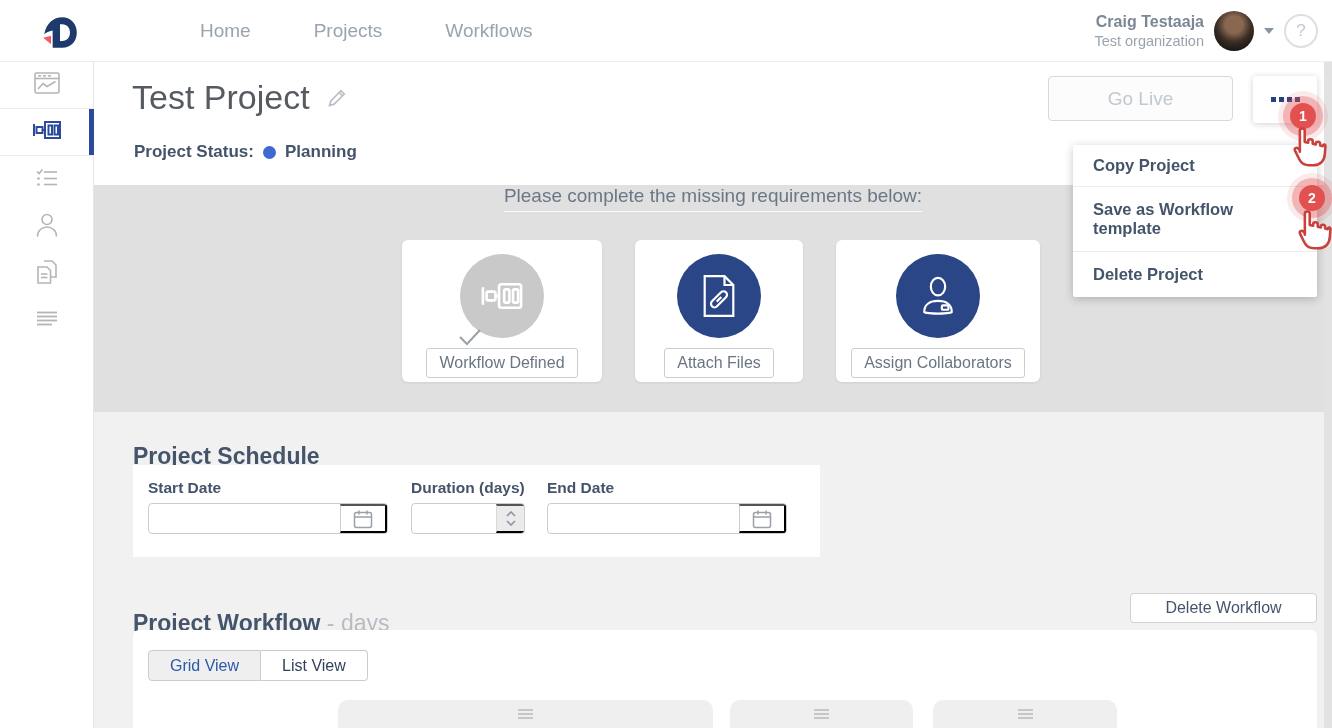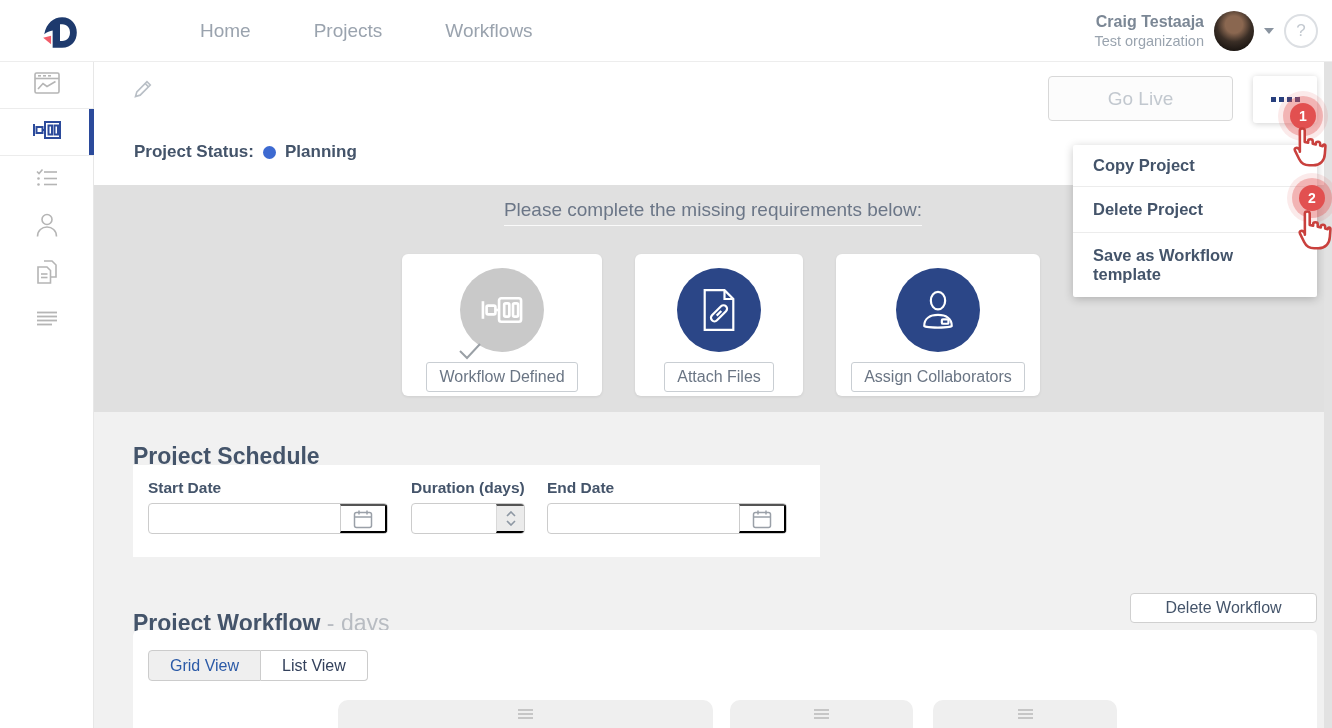--- a/index.html
+++ b/index.html
@@ -41,21 +41,21 @@
   .go-live{position:absolute;left:954px;top:14px;width:185px;height:45px;background:#fcfcfc;
            border:1px solid #d8d8d8;border-radius:4px;color:#c2c8cf;font-size:19px;
            font-family:inherit;cursor:default;}
   .more-btn{position:absolute;left:1159px;top:14px;width:64px;height:47px;background:#fff;border:none;
             border-radius:3px;box-shadow:0 1px 6px rgba(0,0,0,.18);cursor:pointer;
             display:flex;align-items:center;justify-content:center;gap:3px;}
   .more-btn i{display:block;width:5px;height:5px;background:#28407e;}
 
   
   .requirements{position:absolute;left:94px;top:185px;width:1238px;height:227px;background:#e0e0e0;text-align:center;}
-  .req-heading{display:inline-block;margin-top:14px;font-size:19px;color:#6b7687;
+  .req-heading{display:inline-block;font-size:19px;color:#6b7687;
                border-bottom:1px solid #fafafa;padding-bottom:4px;}
   .req-cards{display:flex;justify-content:center;gap:17px;margin-top:28px;}
   .req-card{height:142px;background:#fff;border-radius:6px;box-shadow:0 1px 3px rgba(0,0,0,.08);
             position:relative;cursor:pointer;margin-left:16px;}
   .req-card.c1{width:200px;}.req-card.c2{width:168px;}.req-card.c3{width:204px;}
   .req-circle{width:84px;height:84px;border-radius:50%;margin:14px auto 0;
               display:flex;align-items:center;justify-content:center;}
   .req-circle.gray{background:#c9c9c9;}
   .req-circle.blue{background:#2b4687;}
   .req-label{display:inline-block;margin-top:10px;border:1px solid #c9ced3;border-radius:3px;
@@ -194,20 +194,21 @@
             <line x1="1" y1="5.5" x2="21" y2="5.5"></line>
           <line x1="1" y1="9.5" x2="21" y2="9.5"></line>
             <line x1="1" y1="13.5" x2="16" y2="13.5"></line>
         </svg>
       </span>
     </div>
   </aside>
 
   <section class="page-header">
     <div class="page-title">
+      <span>Test Project</span>
       <span class="edit-icon">
         <svg width="22" height="22" viewBox="0 0 20 20" fill="none" stroke="#b9bfc6" stroke-width="1.5">
           <path d="M3.2 16.8 l1.2-4.2 L13.6 3.4 l3 3 L7.4 15.6 z"></path>
           <line x1="12" y1="5" x2="15" y2="8"></line>
         </svg>
       </span>
     </div>
     <div class="status-row">
       <span>Project Status:</span>
       <span class="status-dot"></span>
@@ -335,22 +336,22 @@
     <div class="stub" style="left:597px;width:183px;">
       <span><i></i><i></i><i></i></span>
     </div>
     <div class="stub" style="left:800px;width:184px;">
       <span><i></i><i></i><i></i></span>
     </div>
   </div>
 
   <div class="menu-popup">
     <div class="menu-item">Copy Project</div>
+    <div class="menu-item">Save as Workflow template</div>
     <div class="menu-item">Delete Project</div>
-    <div class="menu-item">Save as Workflow template</div>
   </div>
 
   <div class="ann-circle" style="left:1290px;top:103px;">1</div>
   <div class="ann-hand" style="left:1287px;top:123px;">
     <svg width="40" height="46" viewBox="0 0 28 32">
       <path d="M9 20 L9 5.2 C9 3.2 12.4 3.2 12.4 5.2 L12.4 13.2 L14.8 13.7 L14.8 12.6 C14.8 10.8 18 10.8 18 12.6 L18 14.4 L20.2 14.9 L20.2 14.2 C20.2 12.5 23.2 12.6 23.2 14.4 L23.2 15.6 L25 16.1 C25 14.6 27 14.7 26.9 16.3 L26.5 21.5 C26.2 26.5 23 29.5 18.4 29.5 L15.6 29.5 C12.4 29.5 9.8 27.8 8.5 25.1 L5.6 19.2 C4.9 17.8 6.7 16.6 7.8 17.7 L9 19 Z" fill="#ffffff" stroke="#c9403d" stroke-width="1.8" stroke-linejoin="round"></path>
     </svg>
   </div>
 
   <div class="ann-circle" style="left:1299px;top:185px;">2</div>

